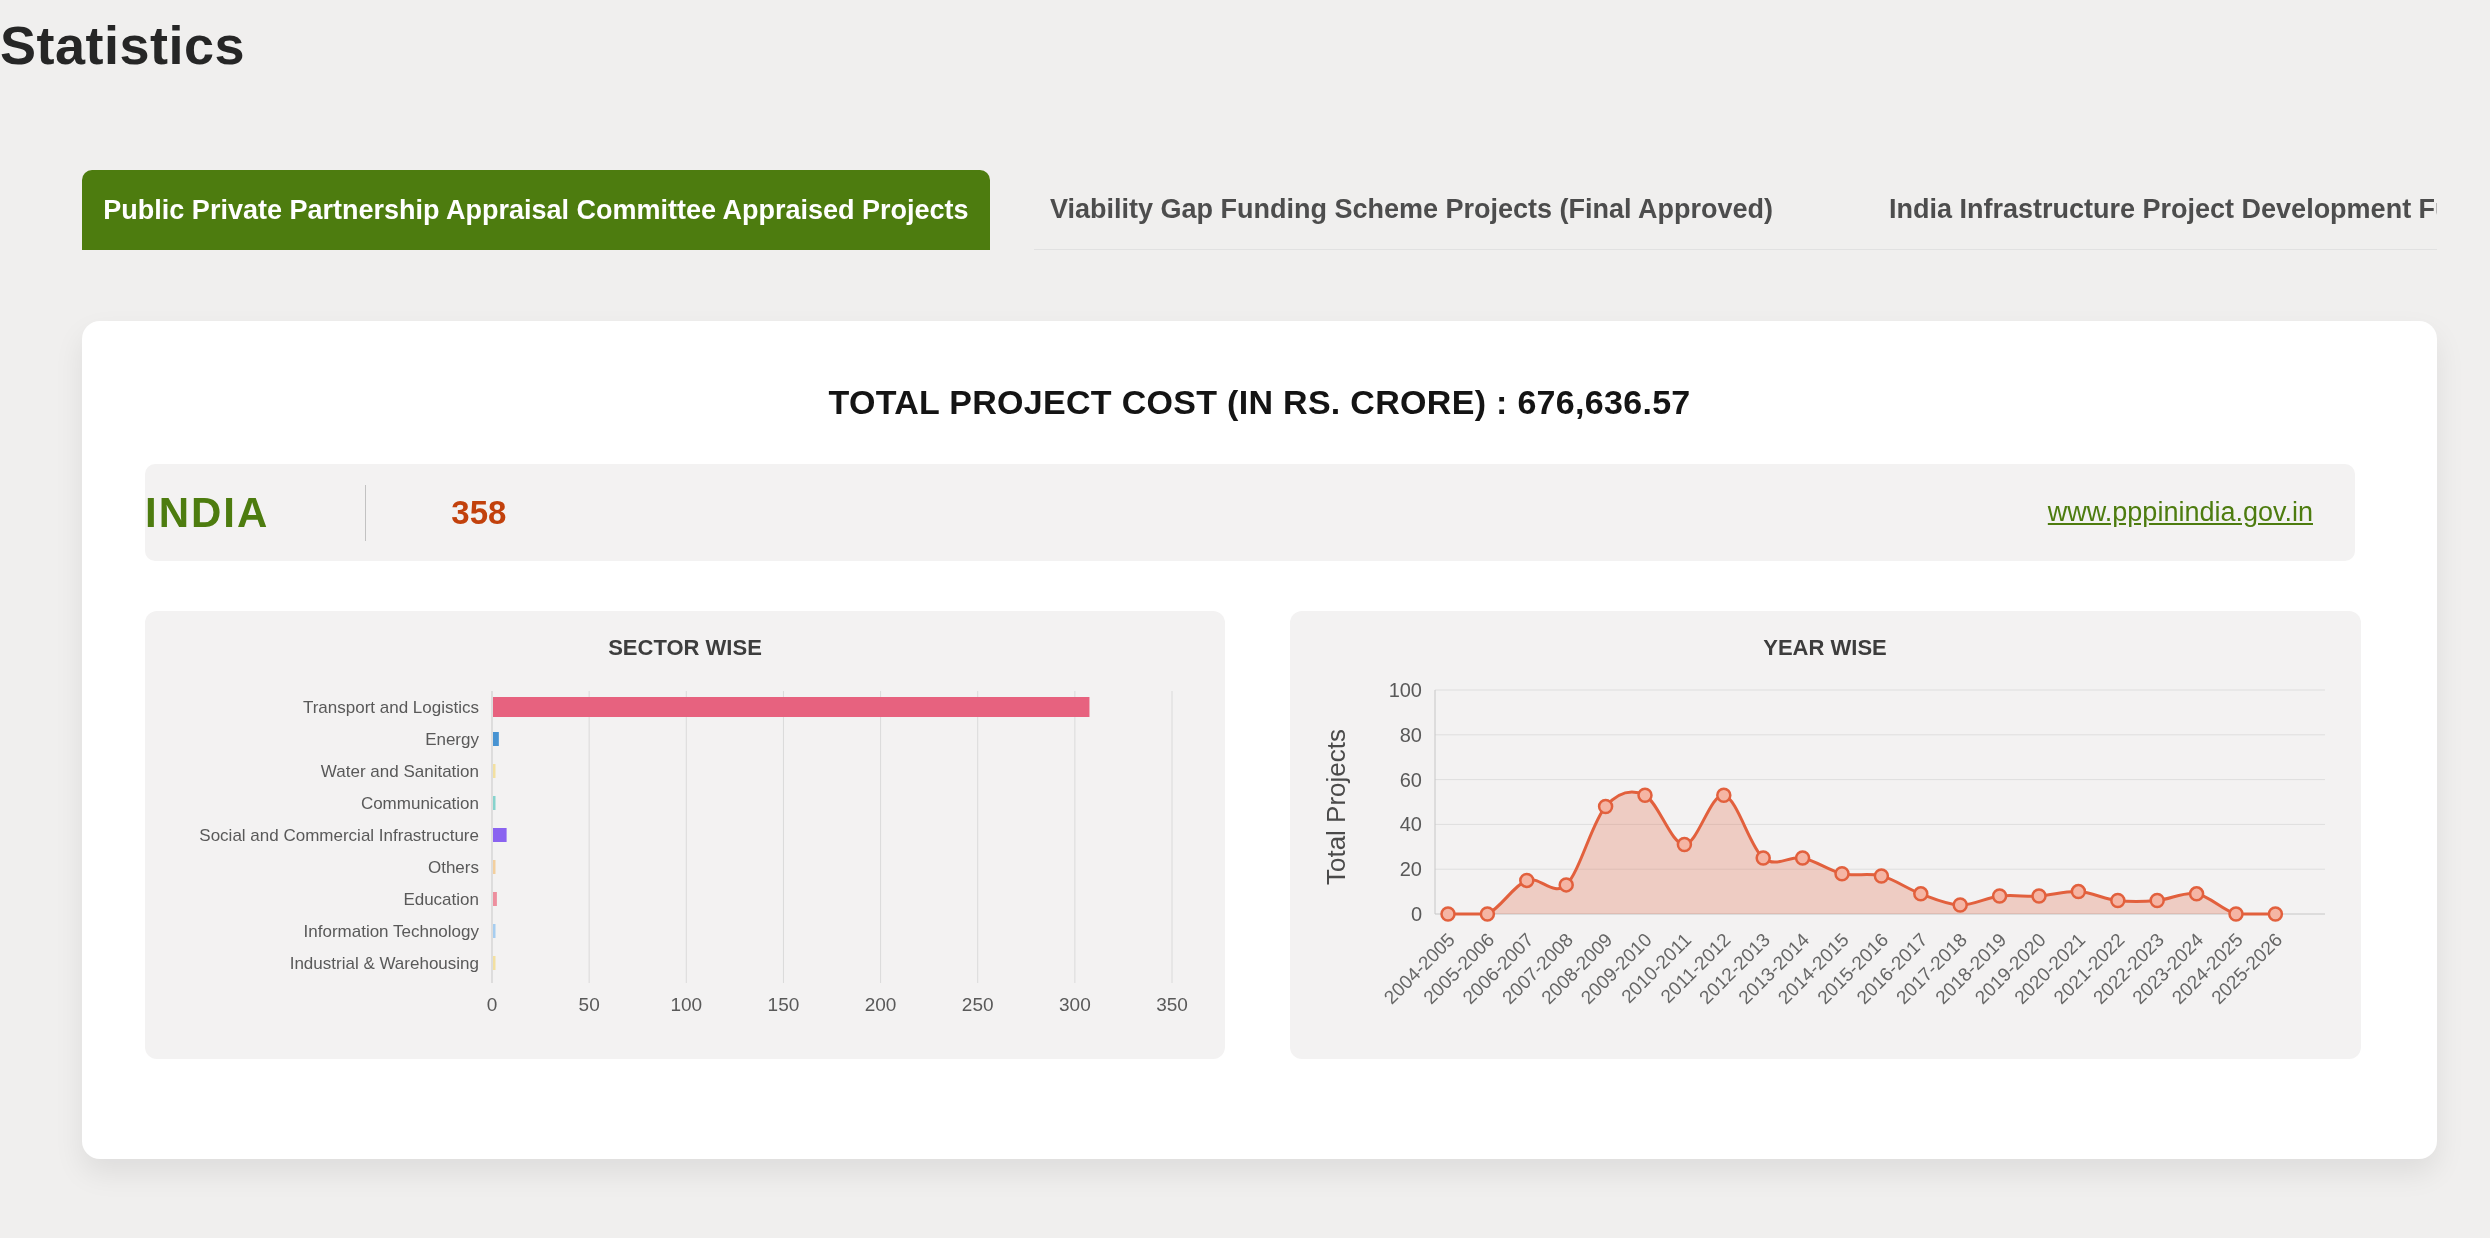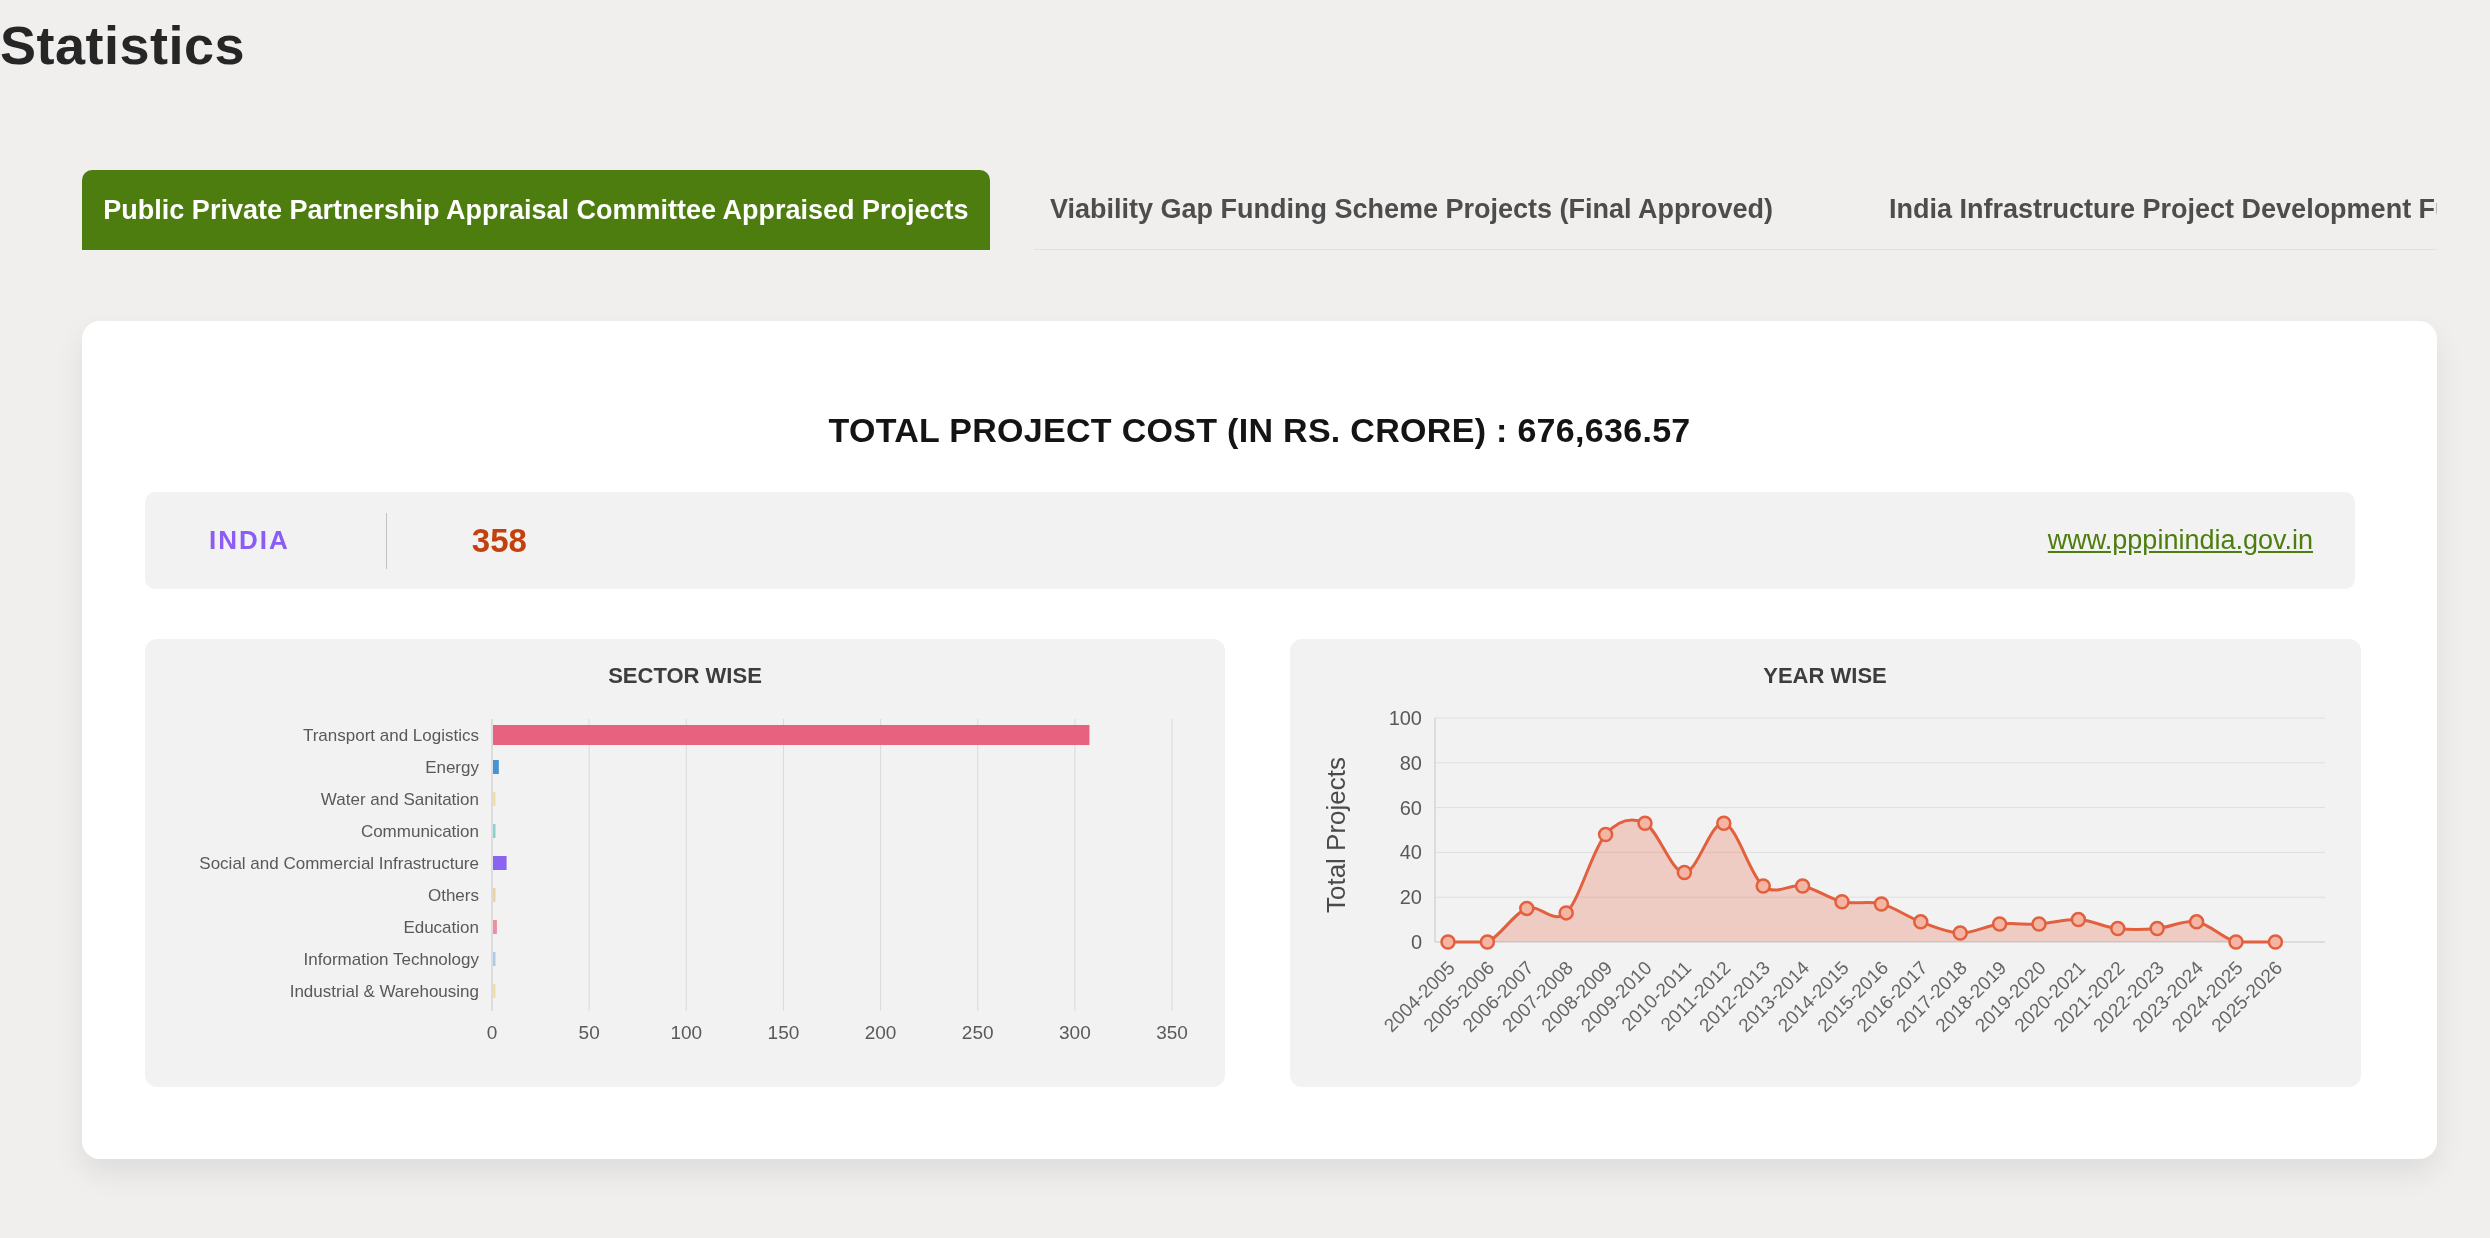--- a/index.html
+++ b/index.html
@@ -27,29 +27,29 @@
     border-bottom:none;width:908px;flex:none;
   }
   .tab.t2{width:755px;flex:none;margin-left:44px;}
   .tab.t3{flex:1;overflow:hidden;justify-content:flex-start;padding-left:100px;}
   .card{
     margin:71px 53px 0 82px;height:838px;background:#ffffff;
     border-radius:18px;box-shadow:0 14px 30px rgba(0,0,0,.08);
     overflow:hidden;
   }
   .card-heading{
-    padding-top:90px;text-align:center;font-size:34px;font-weight:bold;
+    padding-top:62px;text-align:center;font-size:34px;font-weight:bold;
     color:#141414;letter-spacing:.3px;
   }
   .summary-bar{
     margin:42px 82px 0 63px;height:97px;background:#f3f2f2;
     border-radius:10px;display:flex;align-items:center;
   }
   .country{
-    margin-left:64px;font-size:26px;font-weight:bold;color:#8b5cf6;letter-spacing:2px;
+    font-size:42px;font-weight:bold;color:#4d7c0f;letter-spacing:2px;
   }
   .v-divider{width:1px;height:56px;background:#c2c2c2;margin-left:96px;}
   .count{margin-left:85px;font-size:33px;font-weight:bold;color:#c2410c;}
   .site-link{
     margin-left:auto;margin-right:42px;font-size:27px;color:#4d7c0f;
     text-decoration:underline;cursor:pointer;
   }
   .charts-row{
     margin:50px 76px 0 63px;display:flex;gap:65px;
   }

